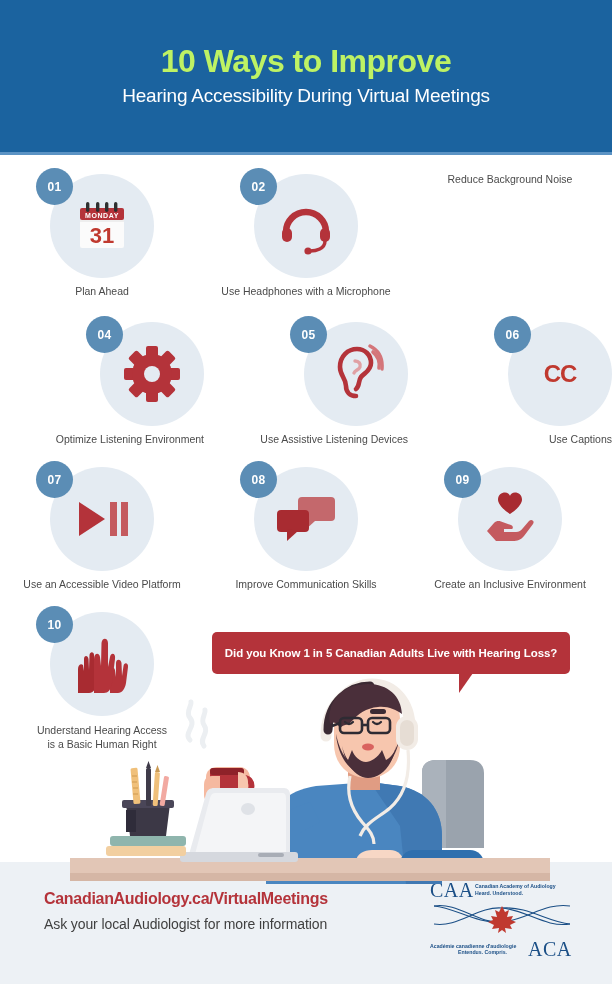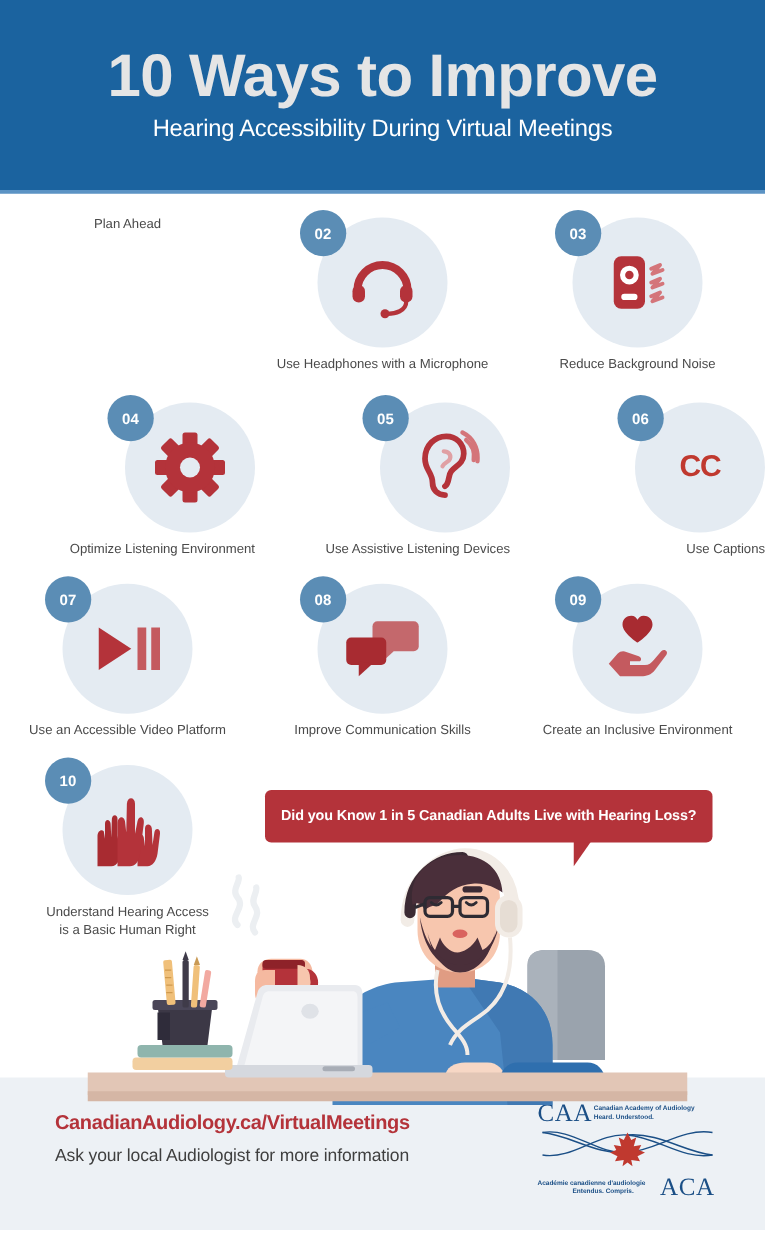--- a/index.html
+++ b/index.html
@@ -14,21 +14,21 @@
 
   
   .header{
     position:absolute;left:0;top:0;width:612px;height:152px;
     background:#1b639f;
     box-sizing:border-box;
     display:flex;flex-direction:column;align-items:center;justify-content:center;
   }
   .header-strip{position:absolute;left:0;top:152px;width:612px;height:3px;background:#5b93c4;}
   .title{
-    color:#e5e5e5;font-size:48px;font-weight:bold;letter-spacing:-0.5px;
+    color:#bef264;font-size:32px;font-weight:bold;letter-spacing:-0.5px;
     line-height:1.05;margin:0 0 6px 0;text-align:center;
   }
   .subtitle{
     color:#ffffff;font-size:19px;font-weight:normal;
     line-height:1.15;margin:0;text-align:center;letter-spacing:-0.2px;
   }
 
   
   .grid{position:absolute;left:0;top:166px;width:612px;}
   .row{display:flex;width:612px;}
@@ -120,20 +120,37 @@
     <div class="title">10 Ways to Improve</div>
     <div class="subtitle">Hearing Accessibility During Virtual Meetings</div>
   </div>
   <div class="header-strip"></div>
 
   <div class="grid">
 
     <div class="row r1">
 
       <div class="cell">
+        <div class="disc-wrap">
+          <div class="disc"></div>
+          <div class="badge">01</div>
+          <div class="glyph">
+            <svg width="62" height="62" viewBox="0 0 62 62">
+              <rect x="9" y="13" width="44" height="12" rx="2" fill="#b4333a"></rect>
+              <rect x="9" y="25" width="44" height="28" rx="2" fill="#fbfbfb"></rect>
+              <rect x="9" y="25" width="44" height="2" fill="#eee"></rect>
+              <rect x="15" y="7" width="3.4" height="10" rx="1.7" fill="#2f2f2f"></rect>
+              <rect x="25" y="7" width="3.4" height="10" rx="1.7" fill="#2f2f2f"></rect>
+              <rect x="34" y="7" width="3.4" height="10" rx="1.7" fill="#2f2f2f"></rect>
+              <rect x="43" y="7" width="3.4" height="10" rx="1.7" fill="#2f2f2f"></rect>
+              <text x="31" y="23" font-family="Liberation Sans, sans-serif" font-size="7" font-weight="bold" fill="#ffffff" text-anchor="middle" letter-spacing="0.6">MONDAY</text>
+              <text x="31" y="48" font-family="Liberation Sans, sans-serif" font-size="22" font-weight="bold" fill="#c0392f" text-anchor="middle">31</text>
+            </svg>
+          </div>
+        </div>
         <div class="caption">Plan Ahead</div>
       </div>
 
       <div class="cell">
         <div class="disc-wrap">
           <div class="disc"></div>
           <div class="badge">02</div>
           <div class="glyph">
             <svg width="60" height="60" viewBox="0 0 60 60">
               <path d="M10 36 A20 20 0 0 1 50 36" fill="none" stroke="#b4333a" stroke-width="6.5" stroke-linecap="round"></path>
@@ -141,35 +158,20 @@
               <rect x="44" y="32" width="10" height="14" rx="5" fill="#b4333a"></rect>
               <path d="M49 45 C49 53 40 55 34 55" fill="none" stroke="#b4333a" stroke-width="3.4" stroke-linecap="round"></path>
               <circle cx="32" cy="55" r="3.6" fill="#b4333a"></circle>
             </svg>
           </div>
         </div>
         <div class="caption">Use Headphones with a Microphone</div>
       </div>
 
       <div class="cell">
-        <div class="disc-wrap">
-          <div class="disc"></div>
-          <div class="badge">03</div>
-          <div class="glyph">
-            <svg width="62" height="62" viewBox="0 0 62 62">
-              <rect x="12" y="10" width="25" height="42" rx="6" fill="#b4333a"></rect>
-              <circle cx="24.5" cy="25" r="7.5" fill="#ffffff"></circle>
-              <circle cx="24.5" cy="25" r="3.4" fill="#b4333a"></circle>
-              <rect x="18" y="40" width="13" height="5" rx="2.5" fill="#ffffff"></rect>
-              <path d="M42 20 L49 17 L43 24 L51 21" fill="none" stroke="#d4757a" stroke-width="3.2" stroke-linecap="round" stroke-linejoin="round"></path>
-              <path d="M42 31 L49 28 L43 35 L51 32" fill="none" stroke="#d4757a" stroke-width="3.2" stroke-linecap="round" stroke-linejoin="round"></path>
-              <path d="M42 42 L49 39 L43 46 L51 43" fill="none" stroke="#d4757a" stroke-width="3.2" stroke-linecap="round" stroke-linejoin="round"></path>
-            </svg>
-          </div>
-        </div>
         <div class="caption">Reduce Background Noise</div>
       </div>
 
     </div>
 
     <div class="row r2">
 
       <div class="cell">
         <div class="disc-wrap">
           <div class="disc"></div>

